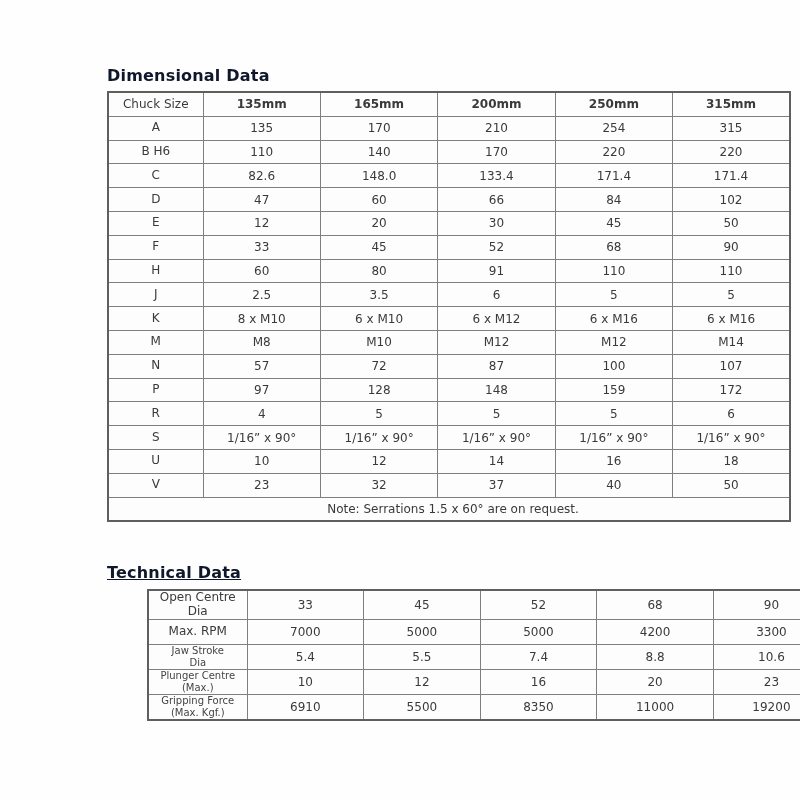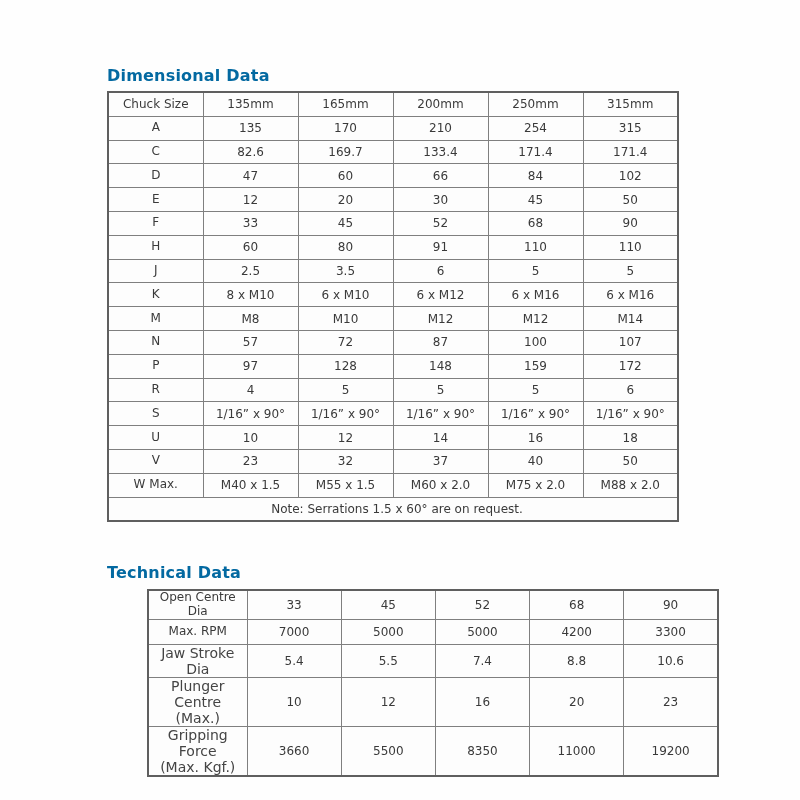--- a/index.html
+++ b/index.html
@@ -13,62 +13,62 @@
     height: 800px;
     background: #fefefe;
     font-family: "DejaVu Sans", "Liberation Sans", sans-serif;
     overflow: hidden;
   }
   .sec-title {
     position: absolute;
     left: 107px;
     font-size: 16px;
     font-weight: bold;
-    color: #0369a1;
+    color: #0f172a;
     letter-spacing: 0.2px;
   }
   #dim-title  { top: 66px; }
-  #tech-title { top: 563px; }
+  #tech-title { top: 563px; text-decoration: underline; }
 
   table.data-table {
     position: absolute;
     left: 107px;
     border-collapse: collapse;
     table-layout: fixed;
-    width: 572px;
+    width: 684px;
     background: #fdfdfd;
     border: 2px solid #5f5f5f;
   }
   #dim-table  { top: 91px; }
   #tech-table { top: 589px; margin-left: 40px; }
 
   .data-table td {
     border: 1px solid #7f7f7f;
     text-align: center;
     vertical-align: middle;
     font-size: 12px;
     color: #3a3a3a;
     padding: 0 2px;
     overflow: hidden;
   }
   #dim-table td  { height: 22.8px; }
   #tech-table td { height: 24px; }
 
   .hdr-cell {
-    font-weight: normal;
+    font-weight: bold;
     color: #1f1f1f;
     font-size: 12.5px;
   }
   .chuck-cell {
     font-weight: normal;
     color: #3a3a3a;
     font-size: 12px;
   }
   .row-label { white-space: pre-line; line-height: 1.15; }
-  .row-label.small { font-size: 14px; color: #444444; }
+  .row-label.small { font-size: 10px; color: #444444; }
   .note-cell {
     text-align: left;
     padding-left: 10px !important;
     font-size: 12px;
     color: #3a3a3a;
   }
 </style>
 </head>
 <body>
 
@@ -96,23 +96,31 @@
         </tr>
         <tr>
           <td class="row-label">A</td>
           <td>135</td>
           <td>170</td>
           <td>210</td>
           <td>254</td>
           <td>315</td>
         </tr>
         <tr>
+          <td class="row-label">B H6</td>
+          <td>110</td>
+          <td>140</td>
+          <td>170</td>
+          <td>220</td>
+          <td>220</td>
+        </tr>
+        <tr>
           <td class="row-label">C</td>
           <td>82.6</td>
-          <td>169.7</td>
+          <td>148.0</td>
           <td>133.4</td>
           <td>171.4</td>
           <td>171.4</td>
         </tr>
         <tr>
           <td class="row-label">D</td>
           <td>47</td>
           <td>60</td>
           <td>66</td>
           <td>84</td>
@@ -206,28 +214,20 @@
           <td>16</td>
           <td>18</td>
         </tr>
         <tr>
           <td class="row-label">V</td>
           <td>23</td>
           <td>32</td>
           <td>37</td>
           <td>40</td>
           <td>50</td>
-        </tr>
-        <tr>
-          <td class="row-label">W Max.</td>
-          <td>M40 x 1.5</td>
-          <td>M55 x 1.5</td>
-          <td>M60 x 2.0</td>
-          <td>M75 x 2.0</td>
-          <td>M88 x 2.0</td>
         </tr>
         <tr>
           <td class="note-cell" colspan="6">Note: Serrations 1.5 x 60° are on request.</td>
         </tr>
       </tbody>
   </table>
 
   <div class="sec-title" id="tech-title">Technical Data</div>
 
   <table class="data-table" id="tech-table">
@@ -270,21 +270,21 @@
 (Max.)</td>
           <td>10</td>
           <td>12</td>
           <td>16</td>
           <td>20</td>
           <td>23</td>
         </tr>
         <tr>
           <td class="row-label small">Gripping Force
 (Max. Kgf.)</td>
-          <td>3660</td>
+          <td>6910</td>
           <td>5500</td>
           <td>8350</td>
           <td>11000</td>
           <td>19200</td>
         </tr>
       </tbody>
   </table>
 
 </div>
 

